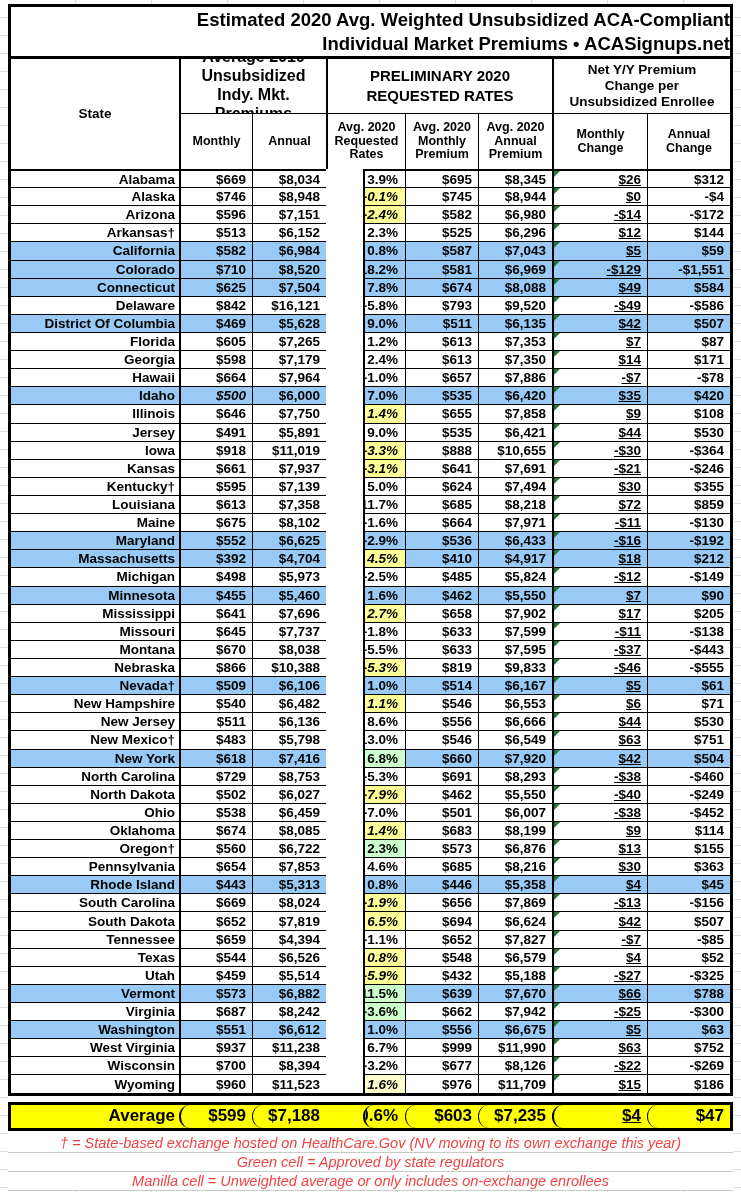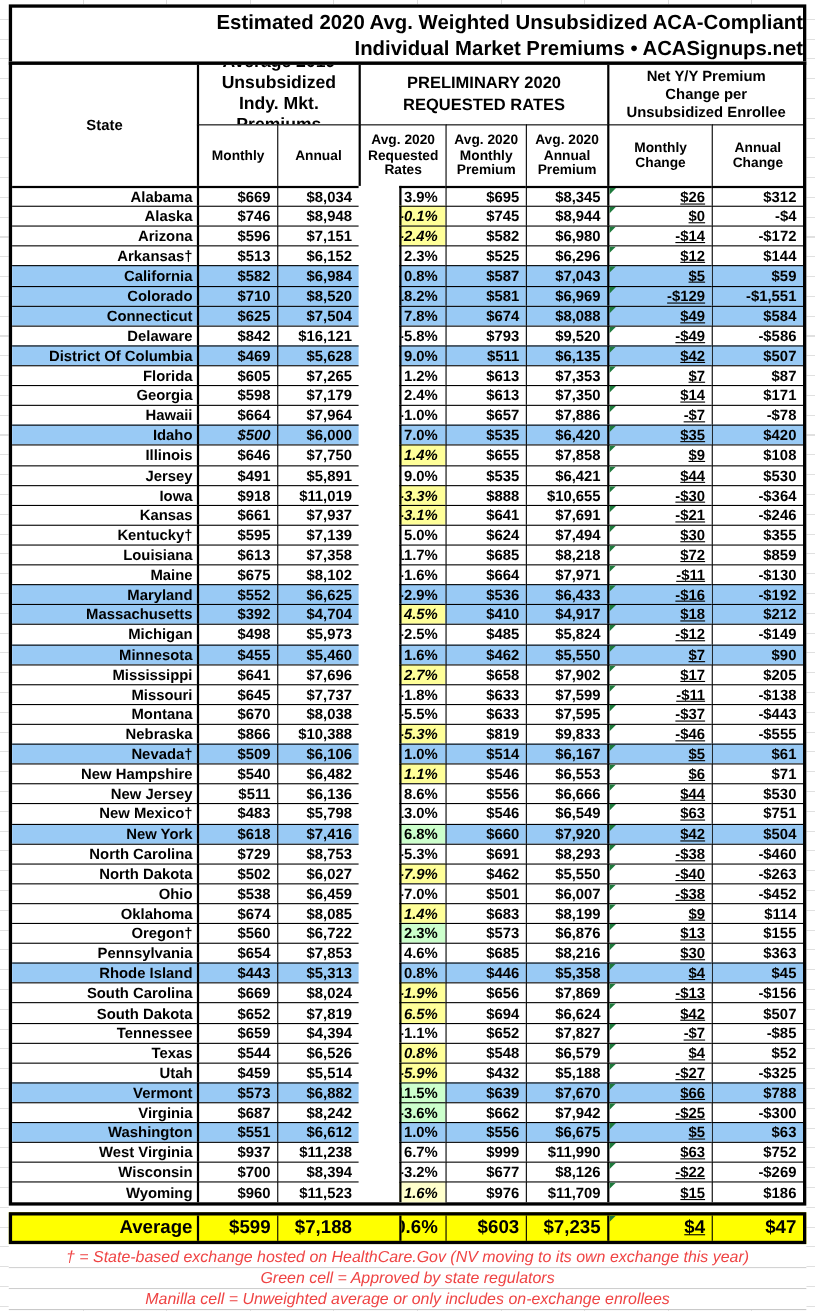--- a/index.html
+++ b/index.html
@@ -49,21 +49,21 @@
   .mchg{position:relative;text-decoration:underline;}
   .tri{
     position:absolute;top:0;left:0;width:0;height:0;
     border-top:6px solid var(--flag-triangle,#1E7A3C);
     border-right:6px solid transparent;
   }
   .grid.avg{
     margin-top:6px;border:3px solid #000;grid-template-rows:23px;
     background:var(--average-row,#FFFF00);
   }
-  .grid.avg .cell{font-size:17px;border-top:none;background:transparent;}
+  .grid.avg .cell{font-size:17px;border-top:none;background:transparent;border-radius:11px;}
   .footnotes{margin-top:3px;background:transparent;}
   .fn{
     box-sizing:border-box;height:19px;display:flex;align-items:center;justify-content:center;
     font-style:italic;font-size:14.5px;color:#ef4444;border-bottom:1px solid #c9c9c9;
     background:#fff;white-space:nowrap;
   }
 </style>
 </head>
 <body>
 
@@ -478,21 +478,21 @@
       <div class="cell body c-state c1">North Dakota</div>
       <div class="cell body c-money thick">$502</div>
       <div class="cell body c-money">$6,027</div>
       <div class="cell body c-rate thick y">-7.9%</div>
       <div class="cell body c-money">$462</div>
       <div class="cell body c-money">$5,550</div>
       <div class="cell body c-money thick mchg">
         <span class="tri"></span>
         <span>-$40</span>
       </div>
-      <div class="cell body c-money">-$263</div>
+      <div class="cell body c-money">-$249</div>
       <div class="cell body c-state c1">Ohio</div>
       <div class="cell body c-money thick">$538</div>
       <div class="cell body c-money">$6,459</div>
       <div class="cell body c-rate thick">-7.0%</div>
       <div class="cell body c-money">$501</div>
       <div class="cell body c-money">$6,007</div>
       <div class="cell body c-money thick mchg">
         <span class="tri"></span>
         <span>-$38</span>
       </div>

